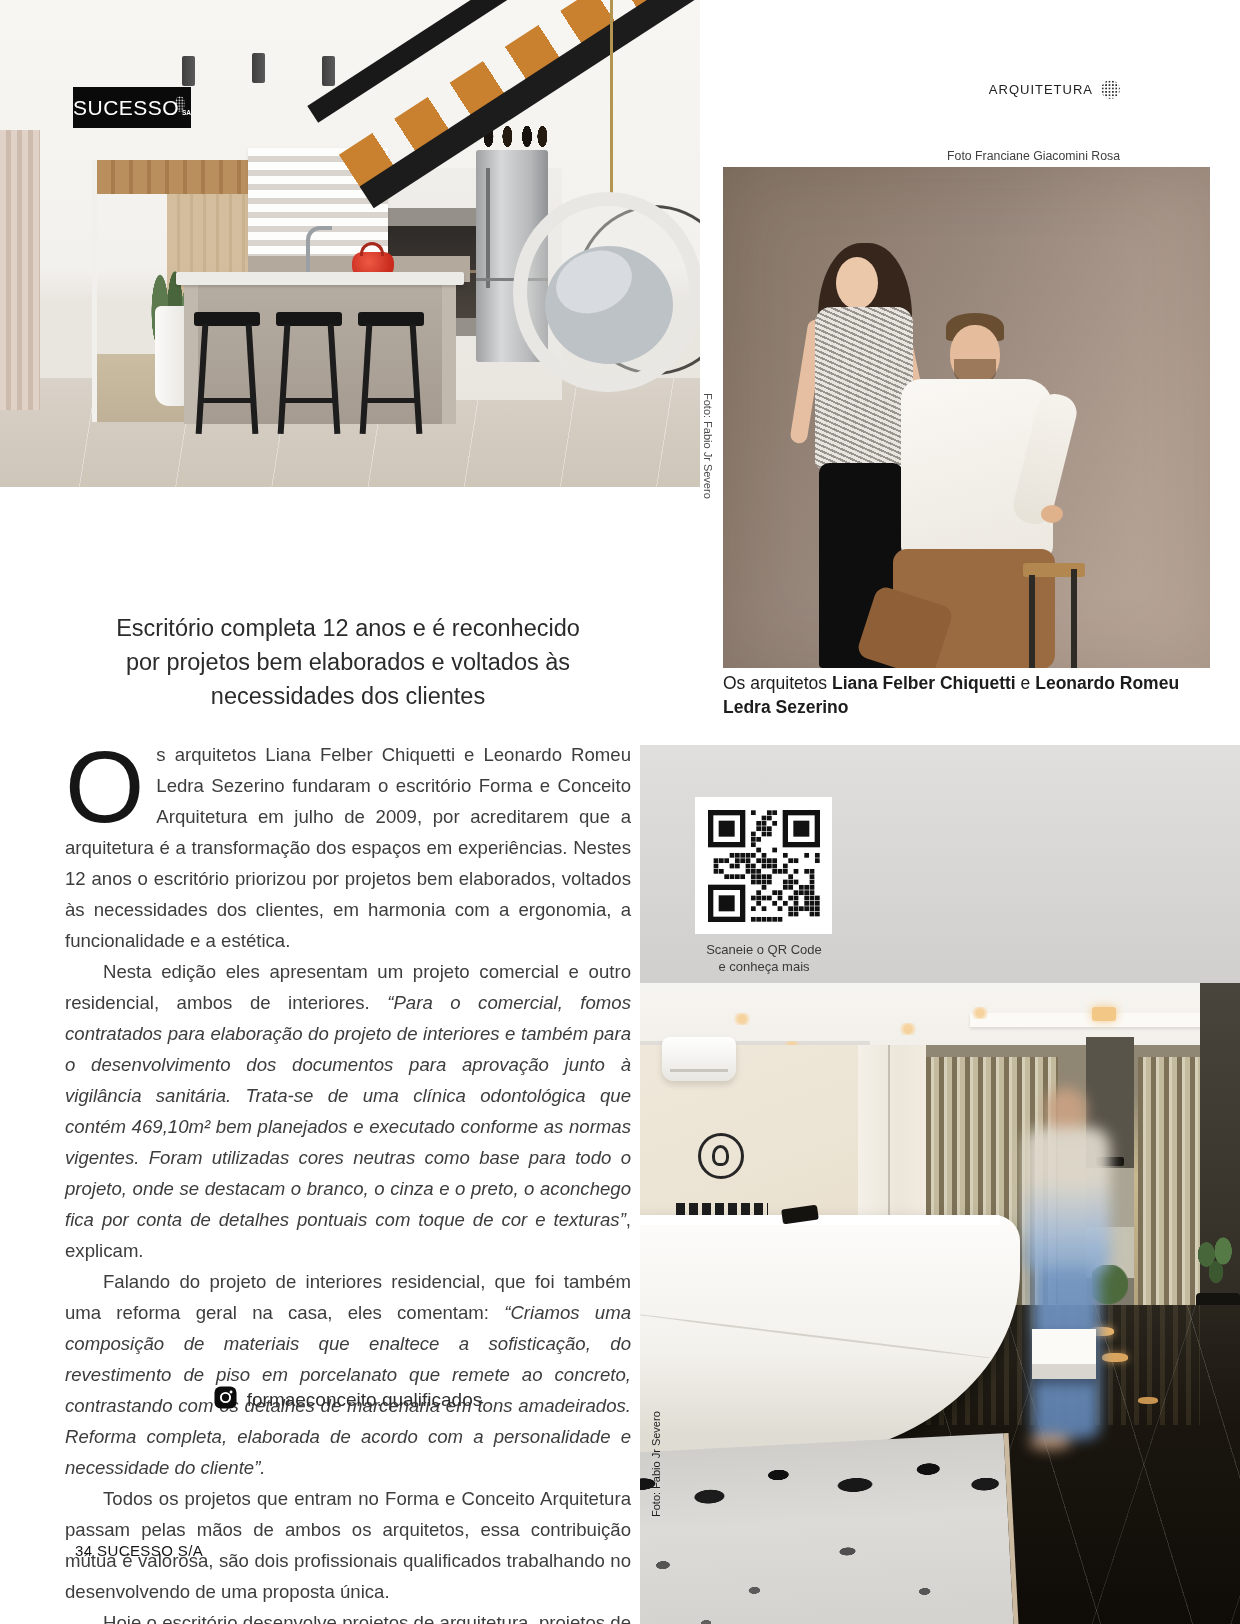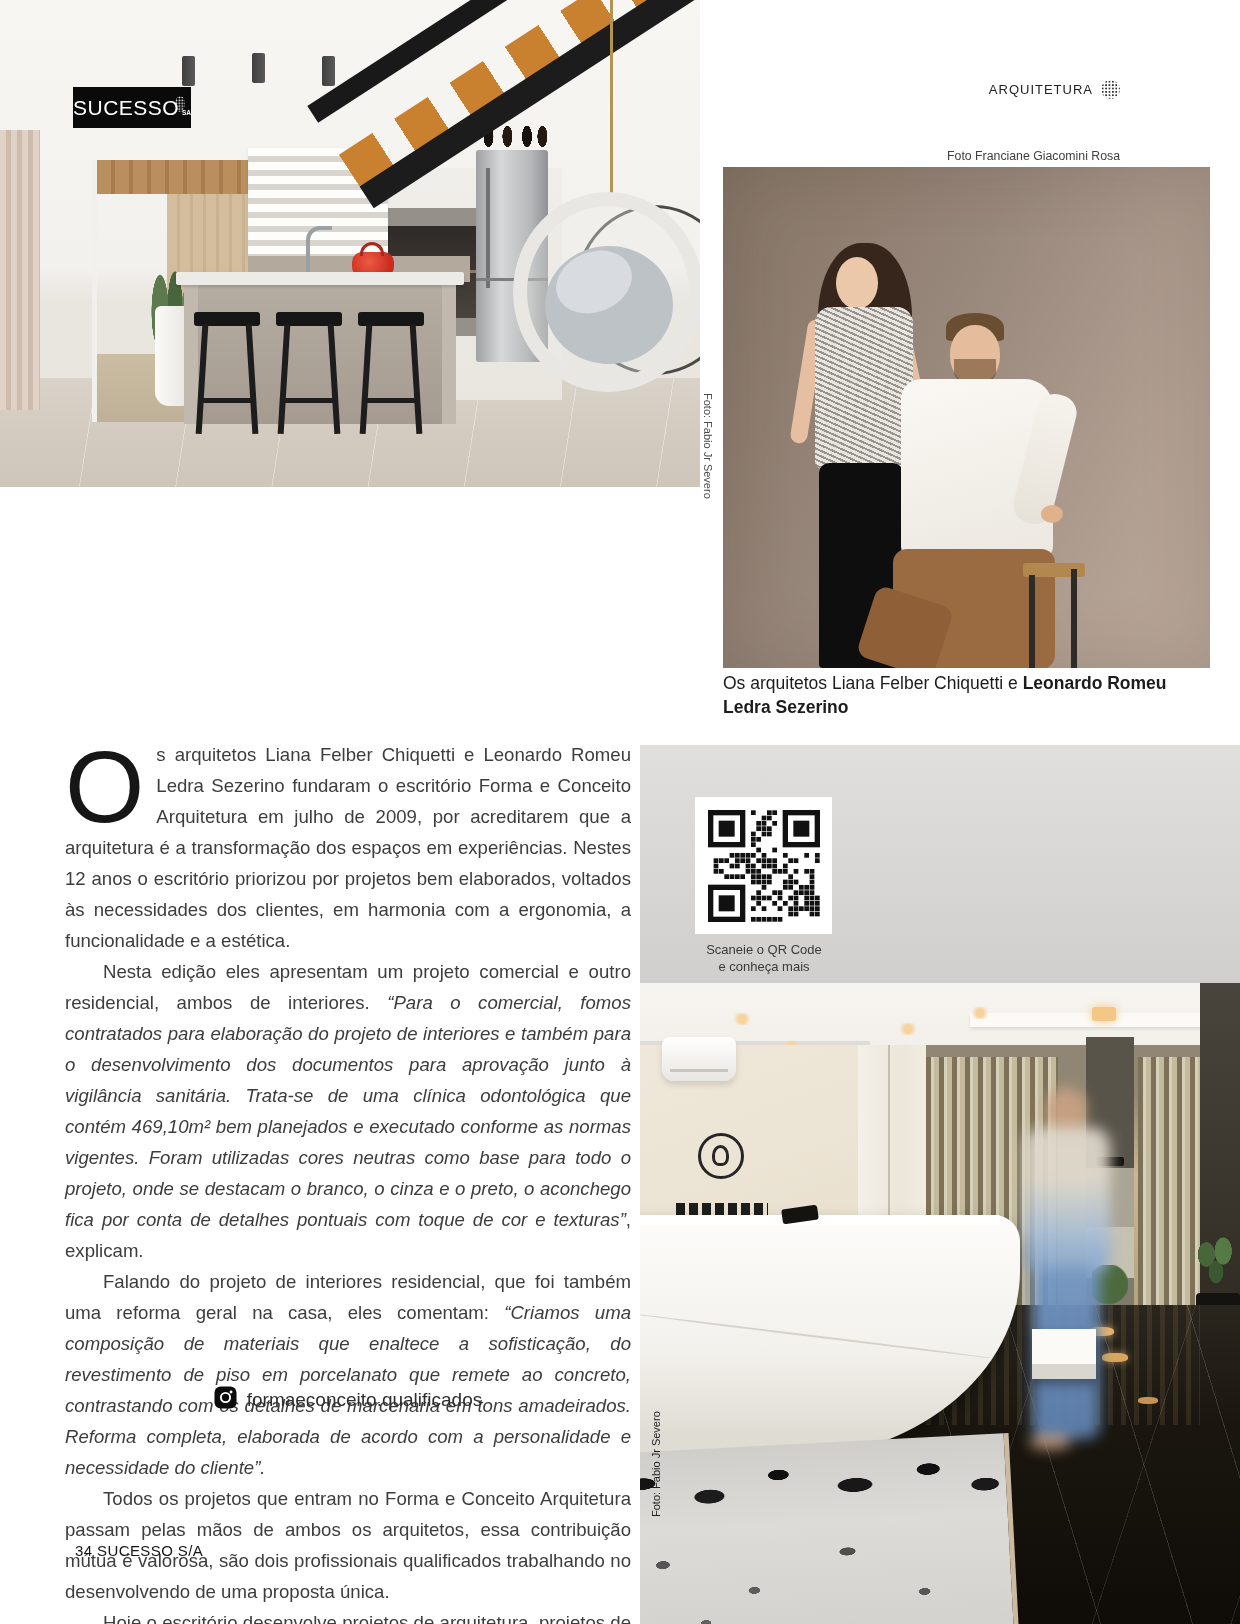--- a/index.html
+++ b/index.html
@@ -166,22 +166,23 @@
     <div class="abs" style="left:178px;top:212px;width:152px;height:178px;background:linear-gradient(165deg,#faf8f4,#ece8e0);border-radius:20px 28px 10px 10px;"></div>
     <div class="abs" style="left:302px;top:226px;width:40px;height:132px;background:linear-gradient(180deg,#f6f3ed,#e7e2d8);border-radius:18px;transform:rotate(14deg);"></div>
     <div class="abs" style="left:318px;top:338px;width:22px;height:18px;background:#e0b28c;border-radius:50%;"></div>
     <div class="abs" style="left:170px;top:382px;width:162px;height:120px;background:#9a6a41;border-radius:14px;"></div>
     <div class="abs" style="left:142px;top:428px;width:80px;height:74px;background:#8f6038;border-radius:12px;transform:rotate(18deg);"></div>
     <div class="abs" style="left:300px;top:396px;width:62px;height:14px;background:#b28750;border-radius:3px;"></div>
     <div class="abs" style="left:306px;top:408px;width:6px;height:93px;background:#2e2a26;"></div>
     <div class="abs" style="left:348px;top:402px;width:6px;height:99px;background:#2e2a26;"></div>
   </div>
 
-  <div class="arch-caption" id="arch-caption"><span>Os arquitetos </span><span style="font-weight: 400; margin-top: 44px;">Liana Felber Chiquetti</span><span> e </span><span style="font-weight: 700;">Leonardo Romeu Ledra Sezerino</span></div>
-
+  <div class="arch-caption" id="arch-caption"><span>Os arquitetos </span><span style="font-weight: 700; margin-top: 44px;">Liana Felber Chiquetti</span><span> e </span><span style="font-weight: 700;">Leonardo Romeu Ledra Sezerino</span></div>
+
+  <div class="subtitle">Escritório completa 12 anos e é reconhecido por projetos bem elaborados e voltados às necessidades dos clientes</div>
 
   <div class="article" id="article-body">
       <p class="para"><span class="dropcap">O</span><span>s arquitetos Liana Felber Chiquetti e Leonardo Romeu Ledra Sezerino fundaram o escritório Forma e Conceito Arquitetura em julho de 2009, por acreditarem que a arquitetura é a transformação dos espaços em experiências. Nestes 12 anos o escritório priorizou por projetos bem elaborados, voltados às necessidades dos clientes, em harmonia com a ergonomia, a funcionalidade e a estética.</span></p>
       <p class="para ind"><span>Nesta edição eles apresentam um projeto comercial e outro residencial, ambos de interiores. </span><span style="font-style: italic;">“Para o comercial, fomos contratados para elaboração do projeto de interiores e também para o desenvolvimento dos documentos para aprovação junto à vigilância sanitária. Trata-se de uma clínica odontológica que contém 469,10m² bem planejados e executado conforme as normas vigentes. Foram utilizadas cores neutras como base para todo o projeto, onde se destacam o branco, o cinza e o preto, o aconchego fica por conta de detalhes pontuais com toque de cor e texturas”</span><span>, explicam.</span></p>
       <p class="para ind"><span>Falando do projeto de interiores residencial, que foi também uma reforma geral na casa, eles comentam: </span><span style="font-style: italic;">“Criamos uma composição de materiais que enaltece a sofisticação, do revestimento de piso em porcelanato que remete ao concreto, contrastando com os detalhes de marcenaria em tons amadeirados. Reforma completa, elaborada de acordo com a personalidade e necessidade do cliente”.</span></p>
       <p class="para ind"><span>Todos os projetos que entram no Forma e Conceito Arquitetura passam pelas mãos de ambos os arquitetos, essa contribuição mútua é valorosa, são dois profissionais qualificados trabalhando no desenvolvendo de uma proposta única.</span></p>
       <p class="para ind"><span>Hoje o escritório desenvolve projetos de arquitetura, projetos de interiores e ainda execução e gerenciamento de obras. Liana e Leonardo ressaltam a importância de contratar um arquiteto formado, registrado, que é capaz de assinar pelo seu projeto e se responsabilizar por ele.</span></p>
     </div>
 
   <div class="c-row" style="top:1386px;">

